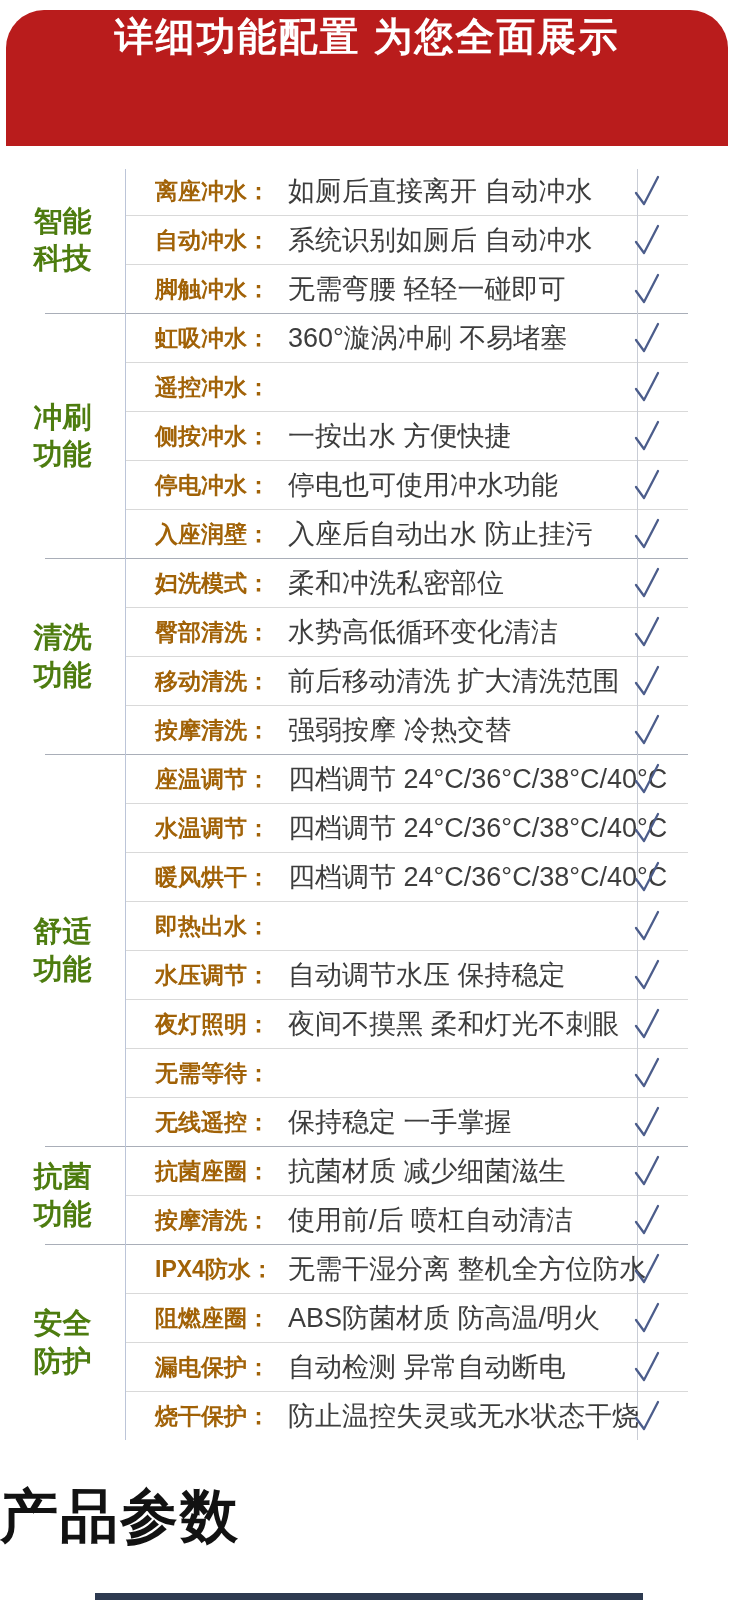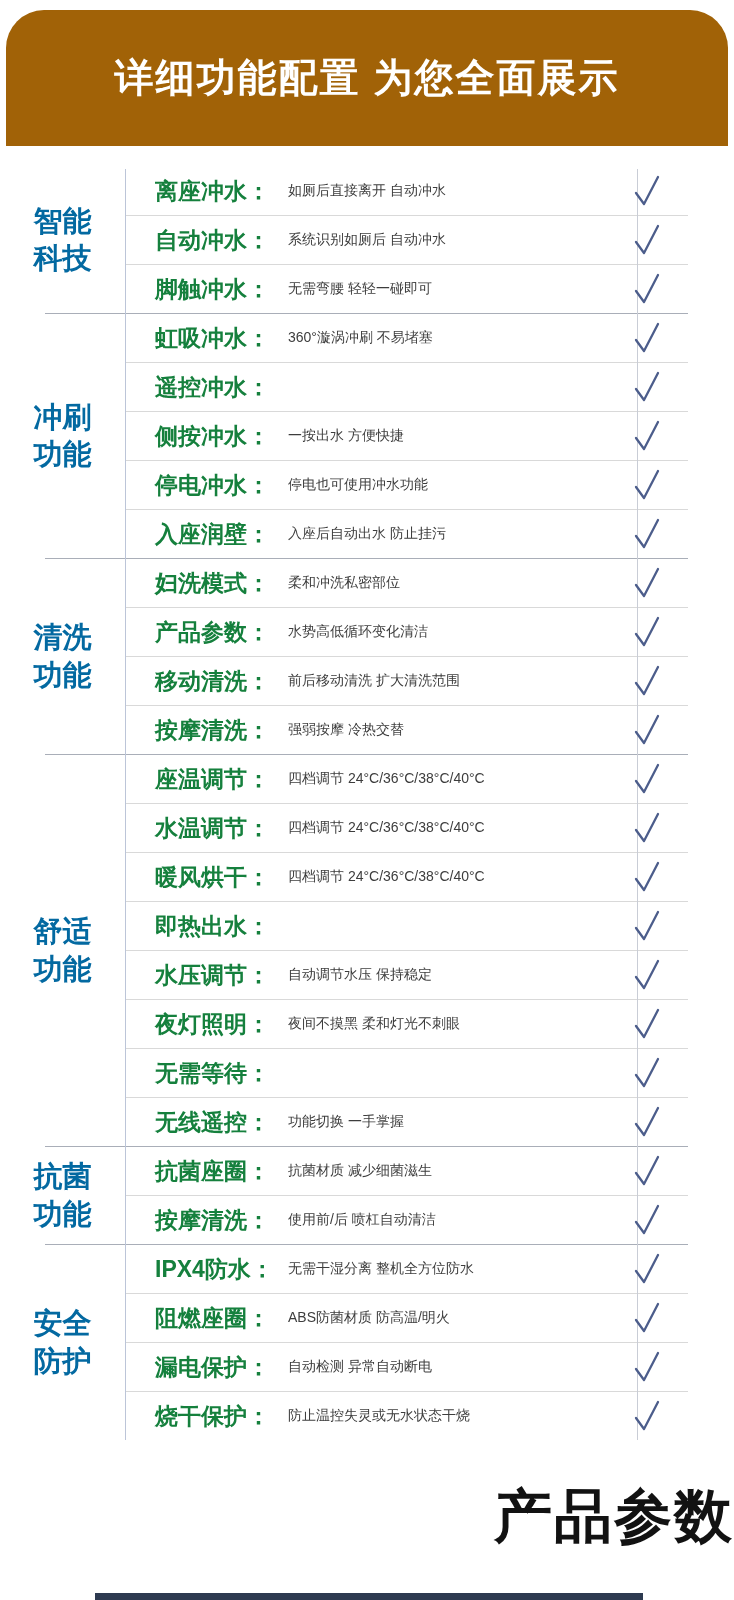--- a/index.html
+++ b/index.html
@@ -4,54 +4,54 @@
 <style>
   html,body{margin:0;padding:0;}
   body{
     width:734px;height:1600px;position:relative;background:#ffffff;
     font-family:"Liberation Sans","DejaVu Sans",sans-serif;
     -webkit-font-smoothing:antialiased;overflow:hidden;
   }
   
   .header{
     position:absolute;left:6px;right:6px;top:10px;height:136px;
-    background:#a16207;border-radius:38px 38px 0 0;
-    display:flex;align-items:center;justify-content:center;
+    background:#b91c1c;border-radius:38px 38px 0 0;
+    display:flex;justify-content:center;
   }
   .header-title{
     color:#ffffff;font-size:39px;font-weight:bold;letter-spacing:2px;
   }
   
   .spec-table{position:absolute;top:167px;left:0;right:0;}
   .vline{position:absolute;top:2px;bottom:0;width:1px;}
   .vline.left{left:125px;background:#bcc5d8;}
   .vline.right{left:637px;background:#c9cdd6;}
   .section{display:flex;}
   .section-divider{height:1px;background:#a9aeb8;margin:0 46px 0 45px;}
   .category-cell{width:125px;flex:0 0 125px;display:flex;align-items:center;justify-content:center;}
   .category-label{
     width:62px;text-align:center;font-size:29px;line-height:1.28;
-    color:#0369a1;font-weight:600;
+    color:#4d7c0f;font-weight:600;
   }
   .rows{flex:1 1 auto;min-width:0;}
   .row{height:48px;display:flex;align-items:center;position:relative;}
   .row-divider{height:1px;background:#d9d9d9;margin-right:46px;}
   .feat-name{
     margin-left:30px;width:133px;flex:0 0 133px;
-    font-size:23px;font-weight:bold;color:#15803d;white-space:nowrap;
-  }
-  .feat-desc{font-size:14px;color:#3d3d3d;white-space:nowrap;}
+    font-size:23px;font-weight:bold;color:#a16207;white-space:nowrap;
+  }
+  .feat-desc{font-size:27px;color:#3d3d3d;white-space:nowrap;}
   .check{
     position:absolute;left:506px;top:50%;transform:translateY(-50%);
     width:32px;height:38px;display:flex;align-items:center;justify-content:center;
   }
   .check svg{display:block;}
   
   .params-title{
-    position:absolute;top:1478px;left:0;width:734px;text-align:right;
+    position:absolute;top:1478px;left:0;width:734px;text-align:left;
     font-size:58px;font-weight:bold;color:#121212;letter-spacing:2px;
   }
   
   .next-section-edge{
     position:absolute;left:95px;top:1593px;width:548px;height:7px;background:#2d3a50;
   }
 </style>
 </head>
 <body>
 
@@ -164,21 +164,21 @@
           <div class="feat-name">妇洗模式：</div>
           <div class="feat-desc">柔和冲洗私密部位</div>
   <span class="check">
     <svg width="30" height="36" viewBox="0 0 30 36" aria-hidden="true">
       <path d="M4 20 L12 31 L26 4" fill="none" stroke="#4c5d8b" stroke-width="2.3" stroke-linecap="round" stroke-linejoin="round"></path>
     </svg>
   </span>
 </div>
         <div class="row-divider"></div>
         <div class="row">
-          <div class="feat-name">产品参数：</div>
+          <div class="feat-name">臀部清洗：</div>
           <div class="feat-desc">水势高低循环变化清洁</div>
   <span class="check">
     <svg width="30" height="36" viewBox="0 0 30 36" aria-hidden="true">
       <path d="M4 20 L12 31 L26 4" fill="none" stroke="#4c5d8b" stroke-width="2.3" stroke-linecap="round" stroke-linejoin="round"></path>
     </svg>
   </span>
 </div>
         <div class="row-divider"></div>
         <div class="row">
           <div class="feat-name">移动清洗：</div>
@@ -270,21 +270,21 @@
           <div class="feat-name">无需等待：</div>
   <span class="check">
     <svg width="30" height="36" viewBox="0 0 30 36" aria-hidden="true">
       <path d="M4 20 L12 31 L26 4" fill="none" stroke="#4c5d8b" stroke-width="2.3" stroke-linecap="round" stroke-linejoin="round"></path>
     </svg>
   </span>
 </div>
         <div class="row-divider"></div>
         <div class="row">
           <div class="feat-name">无线遥控：</div>
-          <div class="feat-desc">功能切换 一手掌握</div>
+          <div class="feat-desc">保持稳定 一手掌握</div>
   <span class="check">
     <svg width="30" height="36" viewBox="0 0 30 36" aria-hidden="true">
       <path d="M4 20 L12 31 L26 4" fill="none" stroke="#4c5d8b" stroke-width="2.3" stroke-linecap="round" stroke-linejoin="round"></path>
     </svg>
   </span>
 </div>
       </div>
     </div>
     <div class="section-divider"></div>
     <div class="section">

